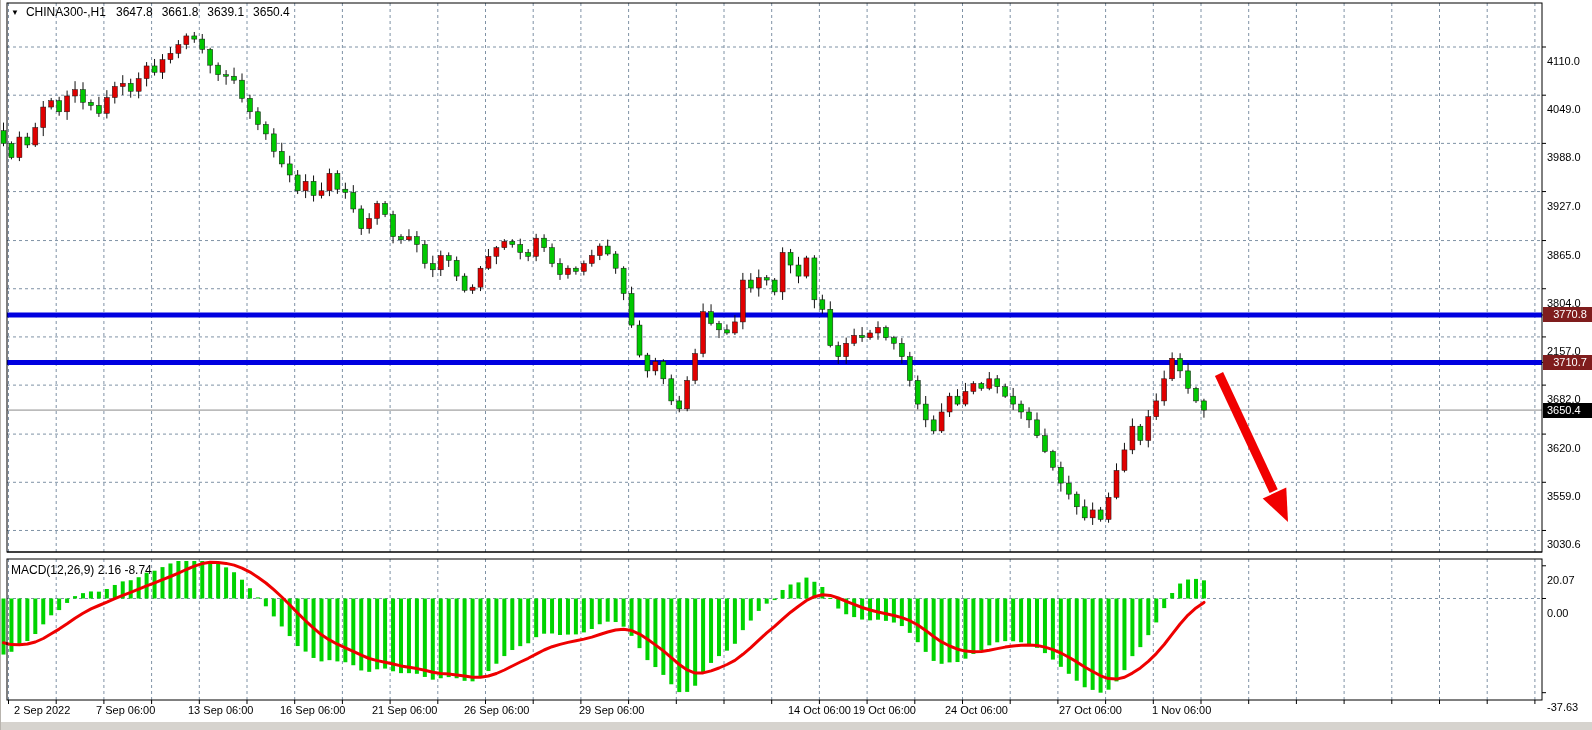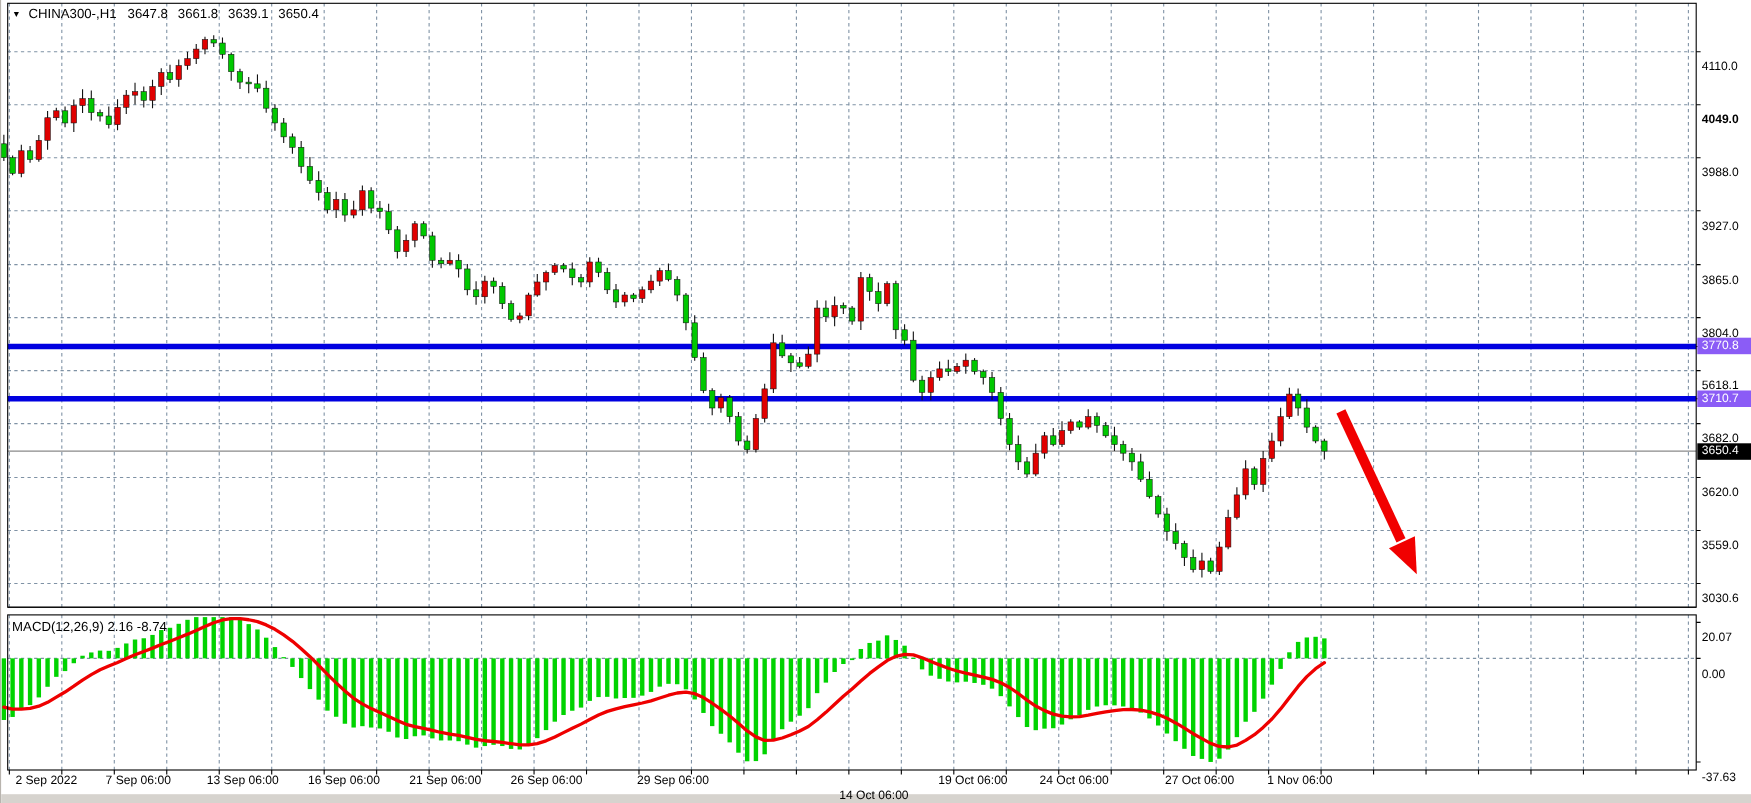--- a/index.html
+++ b/index.html
@@ -24,21 +24,21 @@
     position:absolute; left:1546px; width:46px; font-size:11px; color:#000;
     height:14px; line-height:14px; z-index:4;margin-top:14px;
   }
   .xtick {
     position:absolute; top:704px; font-size:11px; color:#000; white-space:nowrap; z-index:4;
   }
   .badge {
     position:absolute; left:1542px; width:50px; height:15px; line-height:15px;
     font-size:11px; color:#fff; z-index:6; padding-left:4px;
   }
-  .badge.blue { background:#8b5cf6; }
+  .badge.blue { background:#7f1d1d;text-align:center; }
   .badge.black { background:#000000; }
   .bottom-strip {
     position:absolute; left:0; top:722px; width:1592px; height:8px; background:#d6d3ce; z-index:3;
   }
 </style>
 </head>
 <body>
 
 <div id="chart-window">
   <svg id="chart-svg" width="1592" height="730">
@@ -660,42 +660,42 @@
     <span class="num">3647.8</span>
     <span class="num">3661.8</span>
     <span class="num">3639.1</span>
     <span class="num">3650.4</span>
   </div>
 
   <div class="macd-lbl"><span>MACD(12,26,9)</span> <span>2.16</span> <span>-8.74</span></div>
 
   <div id="labels-layer">
       <div class="ytick" style="top: 40px;">4110.0</div>
-      <div class="ytick" style="top: 88.19px; font-weight: bold;">4049.0</div>
+      <div class="ytick" style="top: 88.19px;">4049.0</div>
       <div class="ytick" style="top: 136.38px;">3988.0</div>
       <div class="ytick" style="top: 184.57px;">3927.0</div>
       <div class="ytick" style="top: 233.55px;">3865.0</div>
       <div class="ytick" style="top: 281.74px;">3804.0</div>
-      <div class="ytick" style="top: 329.93px;">5618.1</div>
+      <div class="ytick" style="top: 329.93px;">2157.0</div>
       <div class="ytick" style="top: 378.12px;">3682.0</div>
       <div class="ytick" style="top: 427.1px;">3620.0</div>
       <div class="ytick" style="top: 475.29px;">3559.0</div>
       <div class="ytick" style="top: 523.48px;">3030.6</div>
       <div class="ytick" style="top: 558.786px;">20.07</div>
       <div class="ytick" style="top: 591.5px;">0.00</div>
       <div class="ytick" style="top: 685.681px;">-37.63</div>
       <div class="xtick" style="left: 13px; text-align: center;">2 Sep 2022</div>
       <div class="xtick" style="left: 95px;">7 Sep 06:00</div>
       <div class="xtick" style="left: 187px;">13 Sep 06:00</div>
       <div class="xtick" style="left: 279px;">16 Sep 06:00</div>
       <div class="xtick" style="left: 371px;">21 Sep 06:00</div>
       <div class="xtick" style="left: 463px;">26 Sep 06:00</div>
       <div class="xtick" style="left: 578px;">29 Sep 06:00</div>
       <div class="xtick" style="left: 644px; margin-top: 36px;">11 Oct 06:00</div>
-      <div class="xtick" style="left: 762px; margin-top: 13px;">14 Oct 06:00</div>
+      <div class="xtick" style="left: 787px;">14 Oct 06:00</div>
       <div class="xtick" style="left: 852px;">19 Oct 06:00</div>
       <div class="xtick" style="left: 944px;">24 Oct 06:00</div>
       <div class="xtick" style="left: 1058px;">27 Oct 06:00</div>
       <div class="xtick" style="left: 1151px;">1 Nov 06:00</div>
       <div class="badge blue" style="top: 307.468px;">3770.8</div>
       <div class="badge blue" style="top: 354.947px;">3710.7</div>
       <div class="badge black" style="top: 402.584px;">3650.4</div>
     </div>
   <div class="bottom-strip"></div>
 </div>

